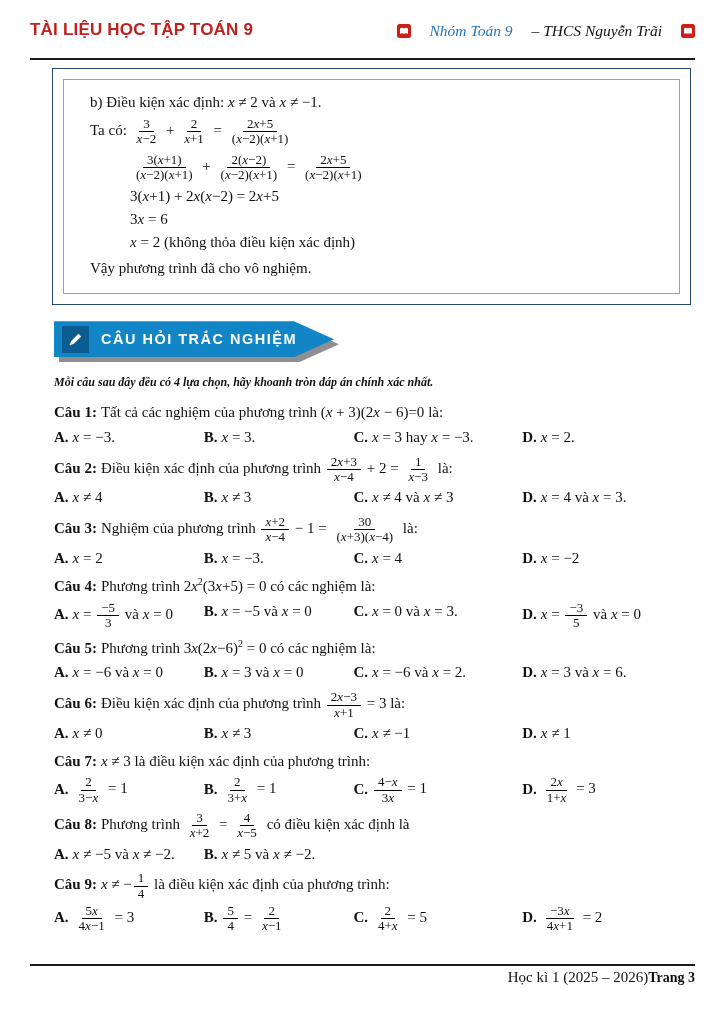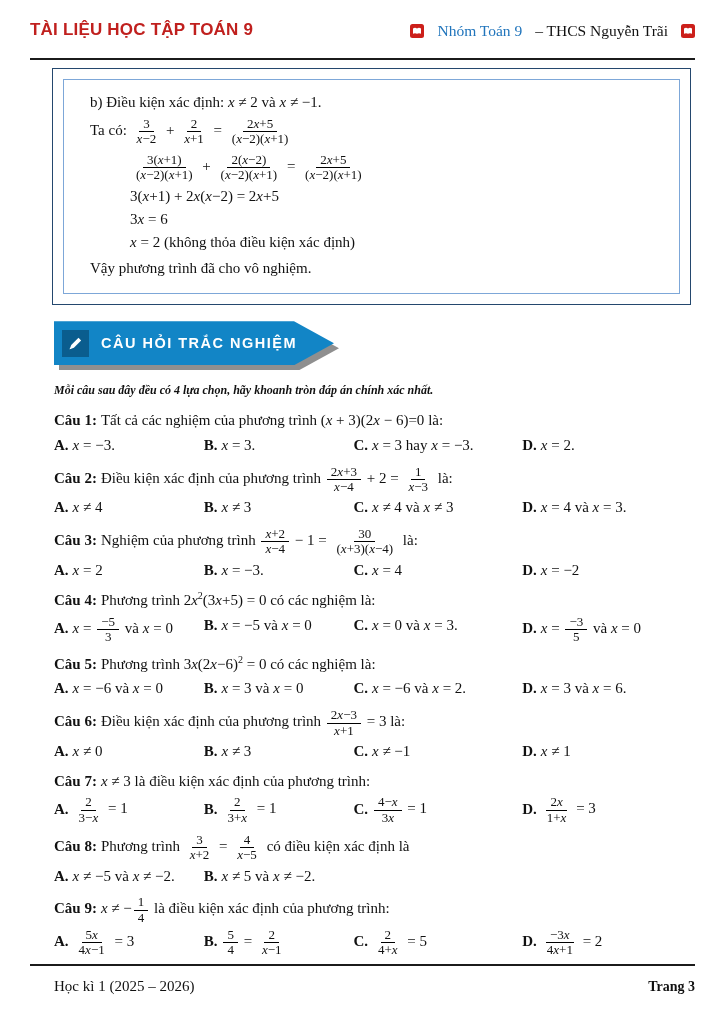--- a/index.html
+++ b/index.html
@@ -8,70 +8,70 @@
     font-family:"Liberation Serif",serif;font-size:15px;color:#111;
     overflow:hidden;
   }
   .page{position:absolute;inset:0;padding:20px 30px 0 30px;box-sizing:border-box;}
 
   
   .header{display:flex;justify-content:space-between;align-items:flex-end;
     border-bottom:2.5px solid #1b1b1b;padding-bottom:18px;}
   .header-title{font-family:"Liberation Sans",sans-serif;font-weight:bold;
     font-size:17px;color:#c0201e;letter-spacing:.2px;}
-  .header-right{display:flex;align-items:center;gap:13px;font-size:15.5px;}
+  .header-right{display:flex;align-items:center;gap:19px;font-size:15.5px;font-style:italic;}
   .header-right .blue{color:#2175bc;}
   .mini-icon{width:14px;height:14px;display:inline-block;}
 
   
   .solution-box{margin:8px 4px 0 22px;border:1.5px solid #24486e;padding:10px;background:#fff;}
   .solution-box-inner{border:1.5px solid #7da7d8;padding:8px 12px 10px 26px;}
   .sol-line{margin:6px 0;}
   .sol-line.indent-2{margin-left:40px;}
   .sol-line.last{margin-top:9px;}
 
   
   .math{font-family:"Liberation Serif",serif;}
   .math i{font-style:italic;}
   .frac{display:inline-flex;flex-direction:column;align-items:center;
     vertical-align:middle;margin:0 2px;font-size:13px;line-height:1.1;text-align:center;}
   .frac .num{padding:0 4px 0;border-bottom:1px solid #000;}
   .frac .den{padding:0 4px;}
   sup.exp{font-size:10px;font-family:"Liberation Serif",serif;}
 
   
-  .banner-wrap{position:relative;height:44px;width:280px;margin:16px 0 0 24px;}
+  .banner-wrap{position:relative;height:36px;width:280px;margin:16px 0 0 24px;}
   .banner-shadow{position:absolute;left:5px;top:5px;width:100%;height:100%;
     background:#8f8f8f;
     clip-path:polygon(0 0,calc(100% - 40px) 0,100% 50%,calc(100% - 40px) 100%,0 100%);}
   .banner-main{position:absolute;left:0;top:0;width:100%;height:100%;
     background:#1285c6;display:flex;align-items:center;gap:12px;padding-left:8px;
     box-sizing:border-box;
     clip-path:polygon(0 0,calc(100% - 40px) 0,100% 50%,calc(100% - 40px) 100%,0 100%);}
   .banner-iconbox{width:27px;height:27px;background:#0a5d8e;flex:0 0 auto;
     display:flex;align-items:center;justify-content:center;}
   .banner-label{color:#fff;font-family:"Liberation Sans",sans-serif;font-weight:bold;
     font-size:14.5px;letter-spacing:1.5px;white-space:nowrap;}
 
   
   .instruction{margin:18px 0 12px 24px;font-weight:bold;font-style:italic;font-size:12px;}
 
   
   .questions{margin:0 4px 0 24px;}
-  .question{margin-bottom:6px;margin-top:8px;}
+  .question{margin-bottom:6px;}
   .stem{line-height:1.45;}
   .q-label{font-weight:bold;margin-right:4px;}
   .opts{display:grid;grid-template-columns:23.5% 23.5% 26.5% 26.5%;margin:3px 0 2px;}
   .opt{line-height:1.45;}
   .opt-label{font-weight:bold;margin-right:4px;}
 
   
   .footer{position:absolute;left:30px;right:30px;top:964px;
-    border-top:2.5px solid #1b1b1b;padding-top:12px;padding-left:24px;
-    display:flex;justify-content:space-between;align-items:baseline;}
+    border-top:2.5px solid #1b1b1b;padding-top:3px;padding-left:24px;
+    display:flex;justify-content:flex-end;align-items:baseline;}
   .footer-right{font-weight:bold;font-size:14px;}
 </style>
 </head>
 <body>
 
 <div class="page">
 
   <div class="header">
     <span class="header-title">TÀI LIỆU HỌC TẬP TOÁN 9</span>
     <span class="header-right">

